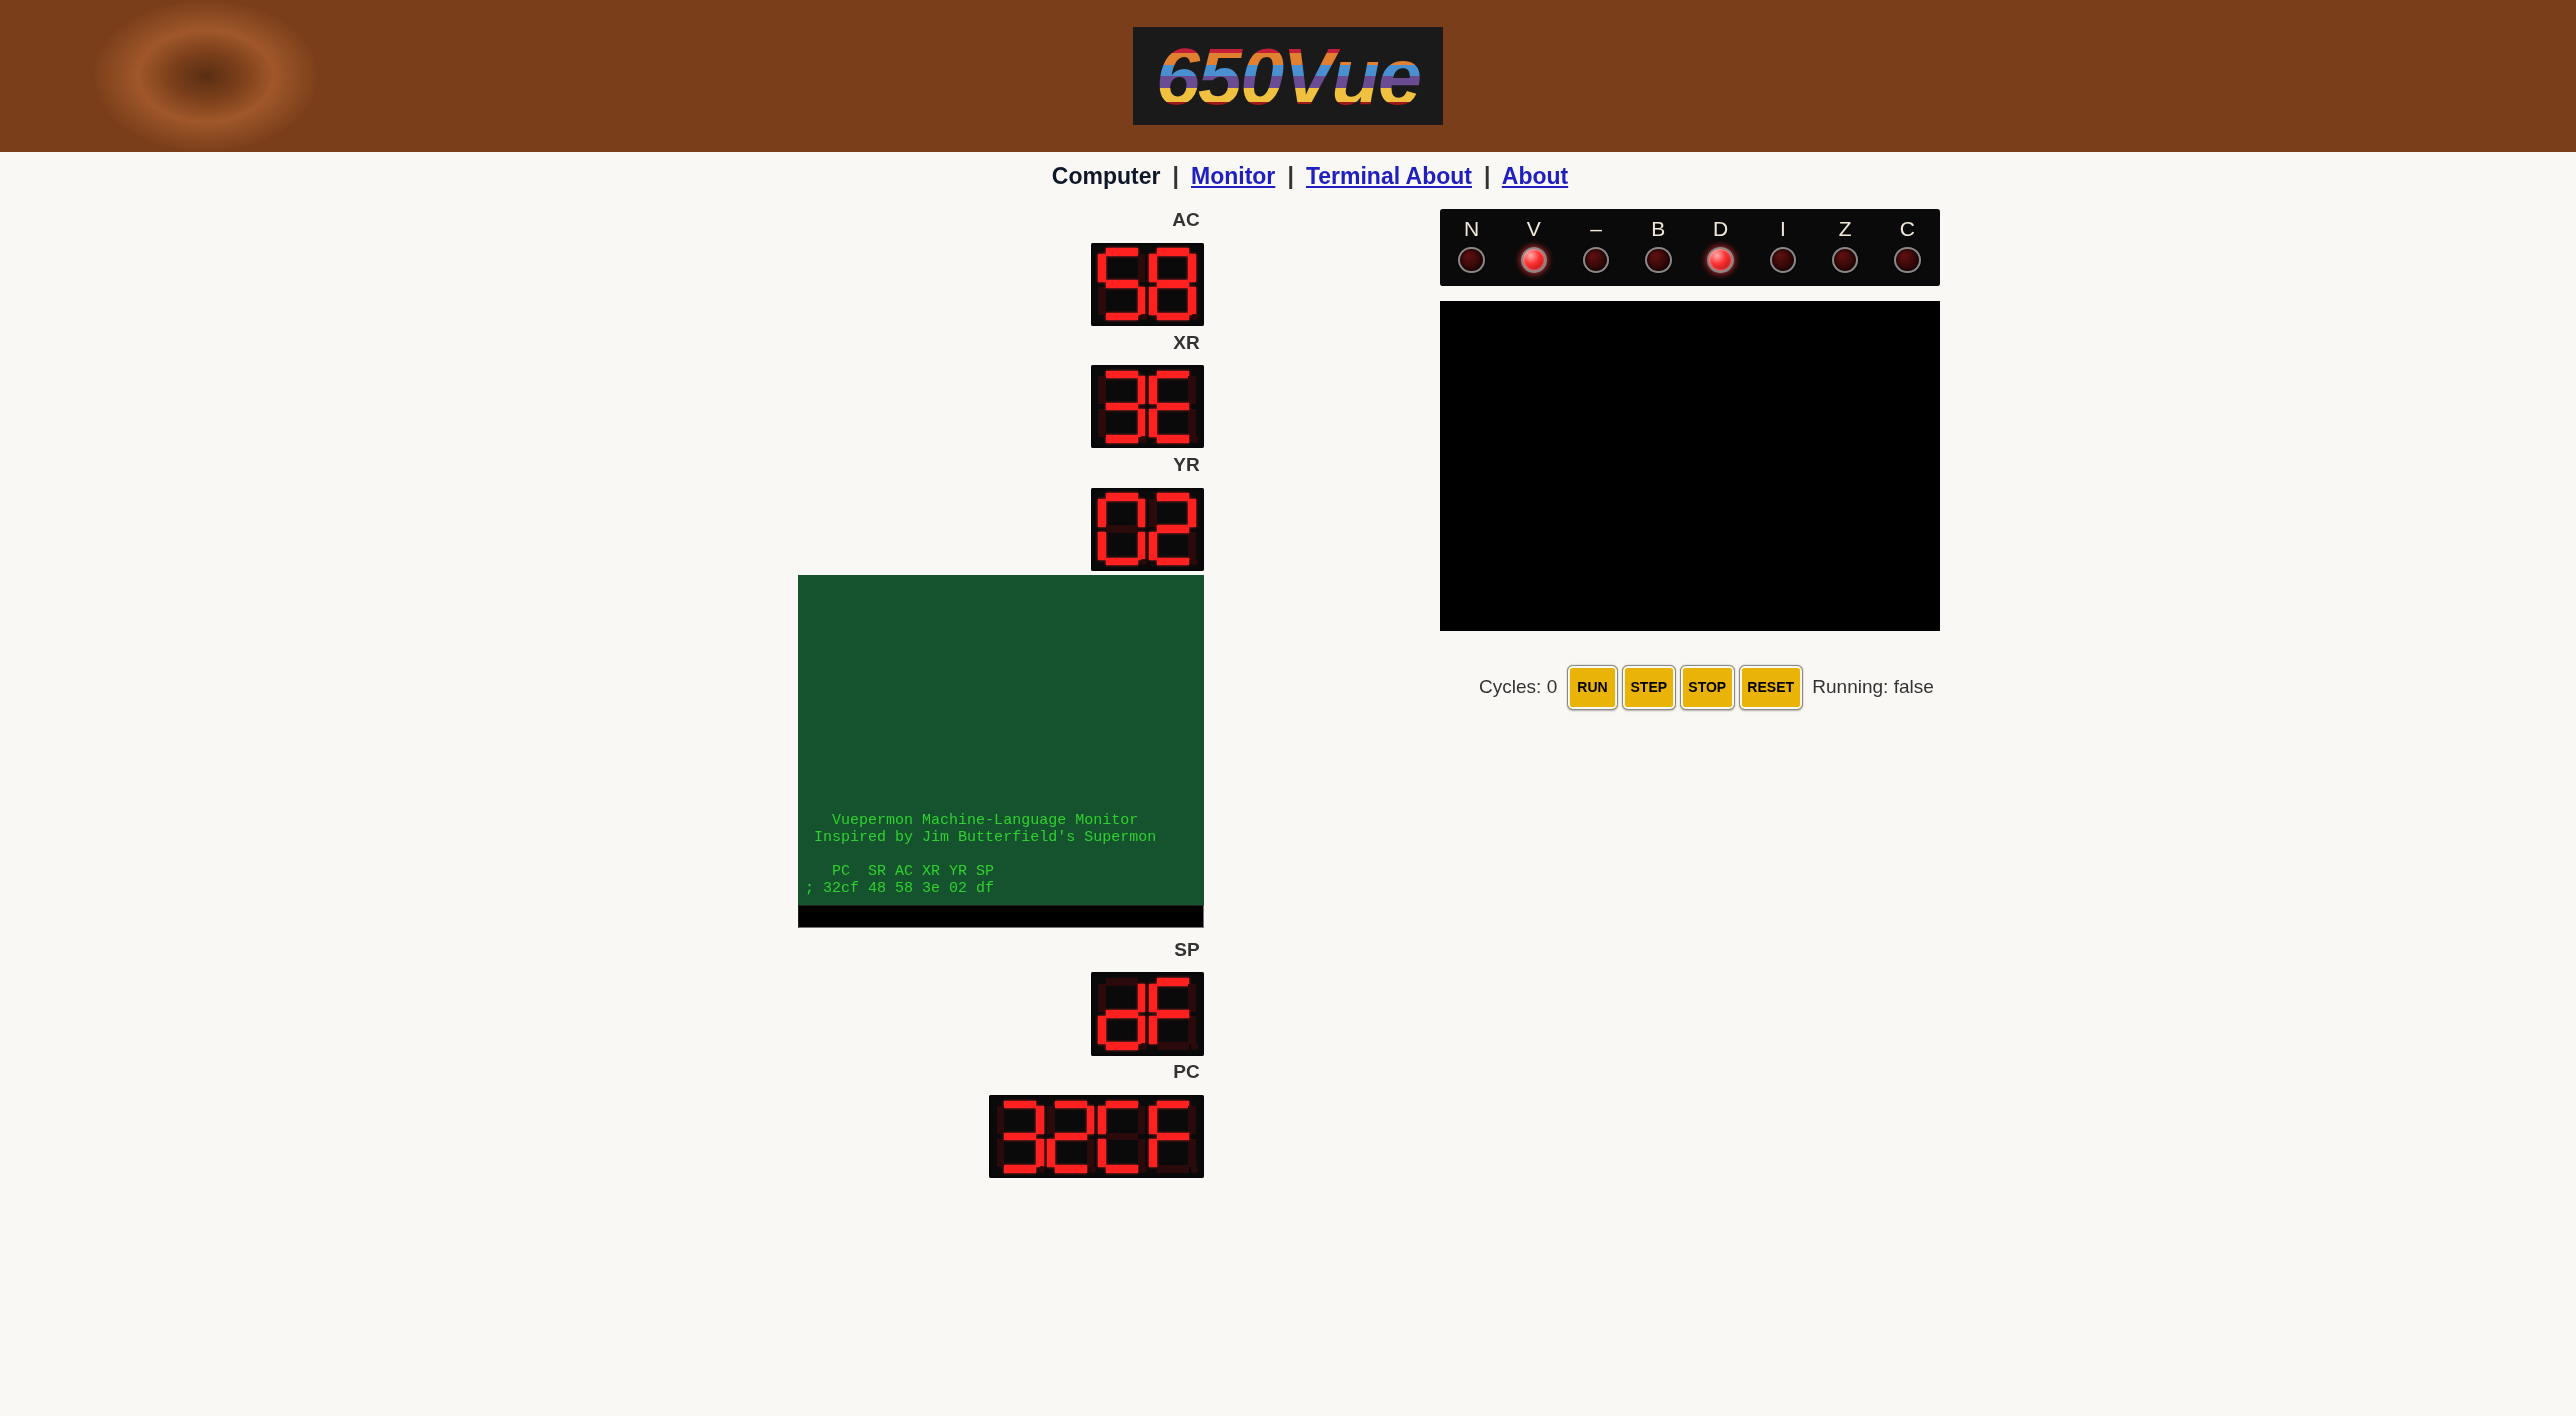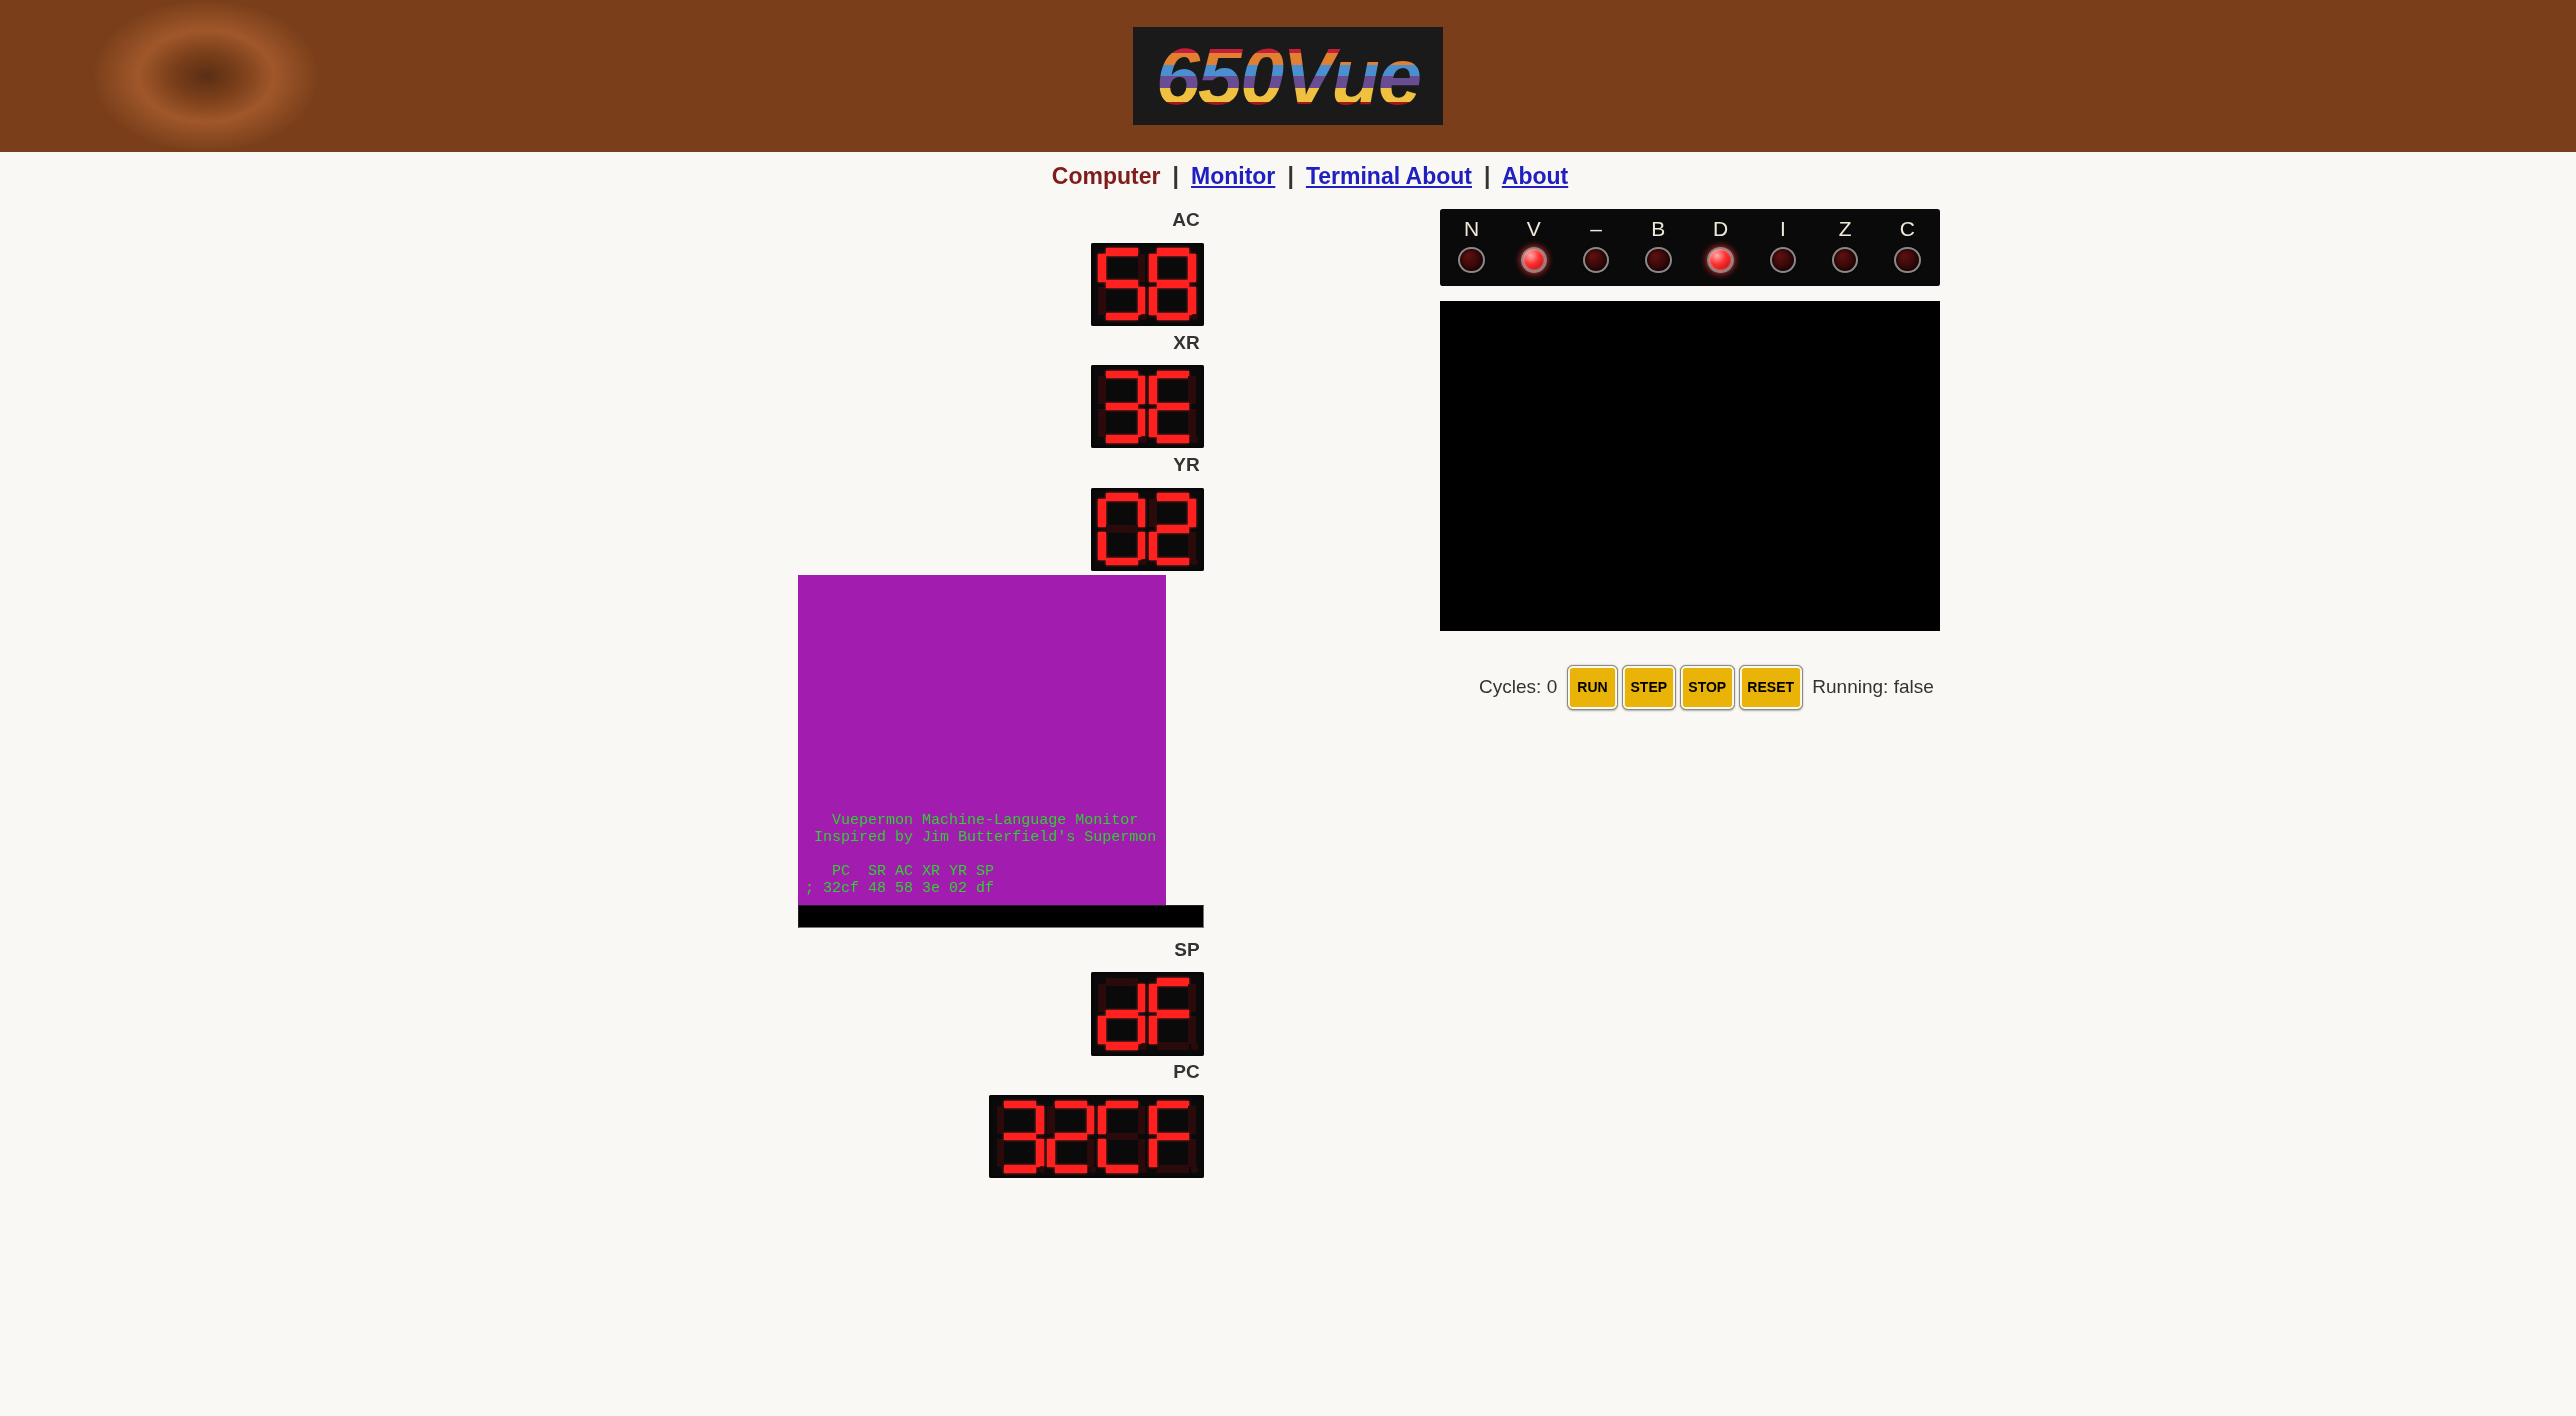--- a/index.html
+++ b/index.html
@@ -47,21 +47,21 @@
     -webkit-text-fill-color: transparent;
     color: transparent;
   }
   .nav {
     text-align: center;
     padding: 11.3px 0 19px;
     font-size: 23px;
     font-family: 'Gill Sans', 'Segoe UI', sans-serif;
     font-weight: 600;
   }
-  .nav .active { color: #7f1d1d; margin-left: 44px; }
+  .nav .active { color: #0f172a; margin-left: 44px; }
   .nav a { color: #2020c0; text-decoration: underline; }
   .nav .sep { color: #333; margin: 0 5.7px; }
   .main {
     display: flex;
     justify-content: center;
     gap: 236px;
     padding: 0 38px;
   }
   .left, .right { display: flex; flex-direction: column; }
   .reg-row1, .reg-row2 {
@@ -96,22 +96,22 @@
   .seg.v { width: 7.6px; height: 28px; }
   .seg.a { top: 0; }
   .seg.b { right: 0; top: 5.7px; }
   .seg.c { right: 0; bottom: 5.7px; }
   .seg.d { bottom: 0; }
   .seg.e { left: 0; bottom: 5.7px; }
   .seg.f { left: 0; top: 5.7px; }
   .seg.g { top: 32px; }
   .seg.dp { width: 6.6px; height: 6.6px; right: -1.9px; bottom: 0; background: #2a0a0a; border-radius: 50%; }
   .terminal {
-    background: #a21caf;
-    width: 368px;
+    background: #14532d;
+    width: 406px;
     height: 330px;
     margin-top: 3.8px;
     margin-left: 161px;
     padding: 7.6px;
     font-family: 'Courier New', monospace;
     font-size: 15px;
     color: #30d030;
     white-space: pre;
     overflow: hidden;
     position: relative;

